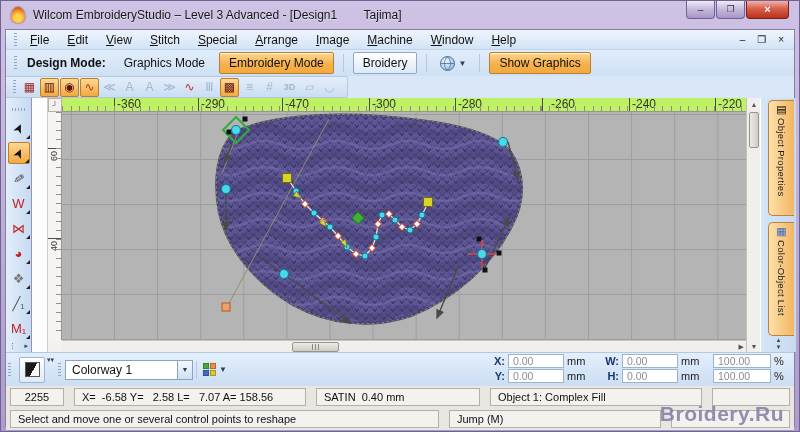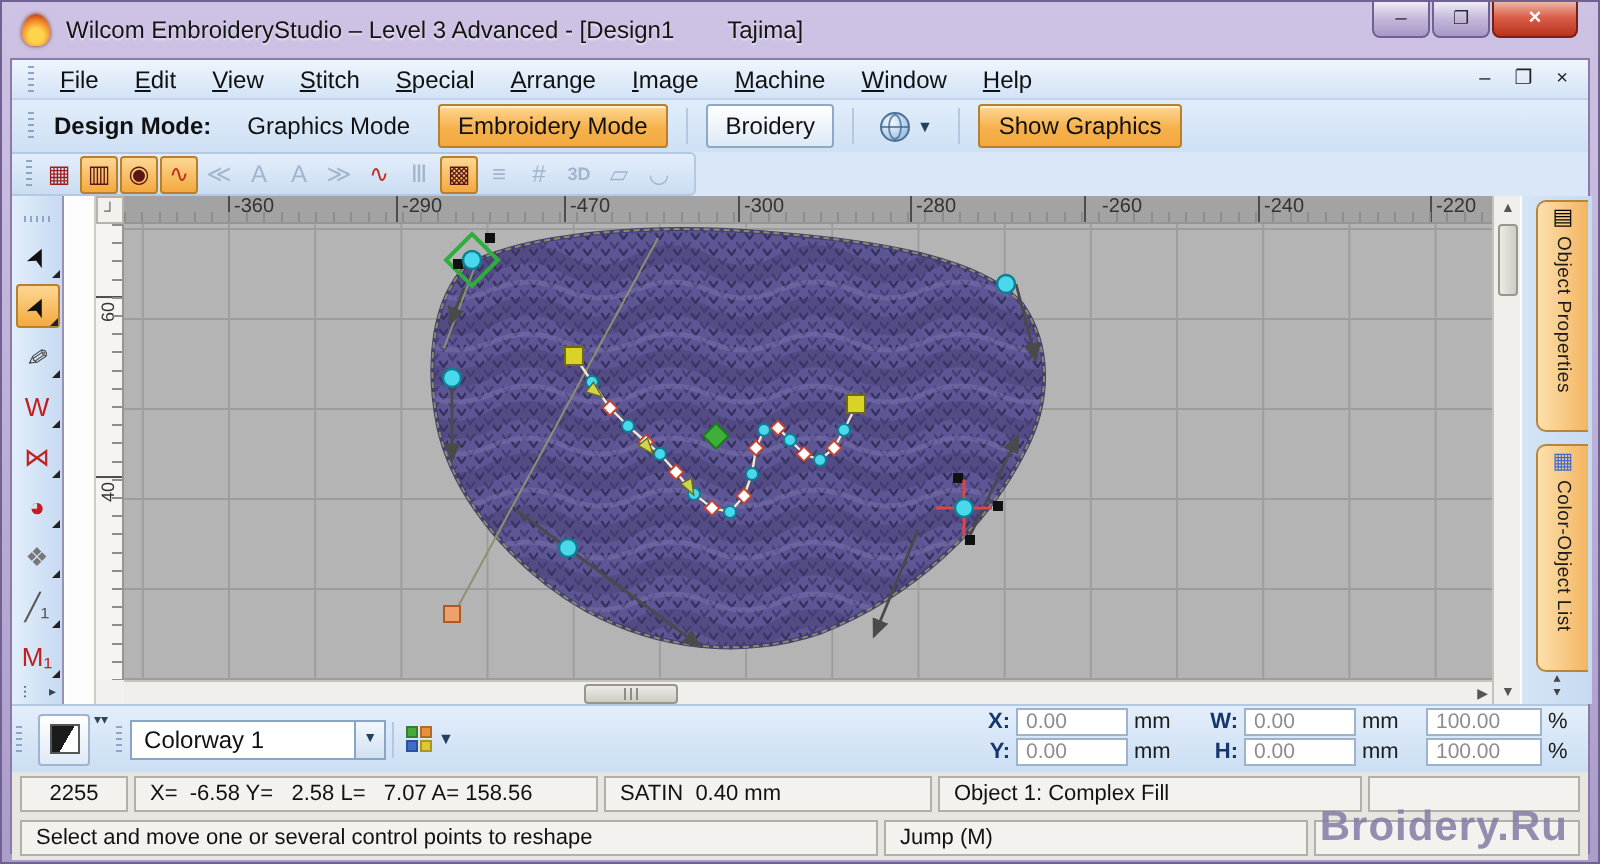--- a/index.html
+++ b/index.html
@@ -63,21 +63,21 @@
   .tool{width:22px;height:22px;display:flex;align-items:center;justify-content:center;font-size:13px;position:relative;cursor:default;}
   .tool.sel{background:linear-gradient(#fdd794,#f3a93f);border:1px solid #b87f2c;border-radius:2px;}
   .tool::after{content:"";position:absolute;right:0;bottom:0;border-left:4px solid transparent;border-bottom:4px solid #222;}
   .tool .g{line-height:1;display:block;}
   .toolcol .bexp{margin-top:auto;margin-bottom:2px;font-size:7px;color:#345;width:100%;display:flex;justify-content:space-between;padding:0 3px;}
 
   .wgap{position:absolute;left:27px;top:0;width:15px;height:254px;background:#fdfdfd;border-right:1px solid #cfcdc8;}
   .corner{position:absolute;left:42px;top:0;width:14px;height:14px;background:#f2f1ee;border:1px solid #b5b2ac;font-size:8px;color:#666;display:flex;align-items:center;justify-content:center;}
   .corner2{position:absolute;left:42px;top:242px;width:14px;height:12px;background:#f2f1ee;}
 
-  .hruler{position:absolute;left:56px;top:0;width:684px;height:14px;background:#a3a3a3;border-bottom:1px solid #98958f;font-size:10px;color:#333;overflow:hidden;}
+  .hruler{position:absolute;left:56px;top:0;width:684px;height:14px;background:#bef264;border-bottom:1px solid #98958f;font-size:12px;color:#333;overflow:hidden;}
   .hruler::after{content:"";position:absolute;left:0;right:0;bottom:0;height:5px;
     background:repeating-linear-gradient(90deg,#8f8d88 0 1px,transparent 1px 8.7px);}
   .hruler .rlabel{position:absolute;top:0;height:14px;border-left:1px solid #4c4c4c;padding-left:2px;line-height:12px;}
   .vruler{position:absolute;left:42px;top:14px;width:14px;height:228px;background:#f5f4f1;border-right:1px solid #98958f;overflow:hidden;}
   .vruler::after{content:"";position:absolute;top:0;bottom:0;right:0;width:5px;
     background:repeating-linear-gradient(180deg,#8f8d88 0 1px,transparent 1px 9.1px);}
   .vruler .rlabel{position:absolute;left:0;width:14px;font-size:9px;color:#333;writing-mode:vertical-rl;transform:rotate(180deg);border-bottom:1px solid #4c4c4c;padding-bottom:2px;line-height:12px;}
 
   .canvas{position:absolute;left:56px;top:14px;width:684px;height:228px;background-color:#b4b4b4;
     background-image:linear-gradient(90deg,#9d9d9d 1px,transparent 1px),linear-gradient(#9d9d9d 1px,transparent 1px);
@@ -110,21 +110,21 @@
   .threads{display:grid;grid-template-columns:6px 6px;grid-auto-rows:6px;gap:1px;margin:0 3px;}
   .threads span{display:block;border:1px solid rgba(0,0,0,.25);}
   .xywh{position:absolute;right:6px;top:1px;display:grid;
     grid-template-columns:14px 56px 20px 10px 16px 56px 20px 6px 58px 14px;gap:1px 3px;align-items:center;font-size:11px;}
   .xywh .lbl{color:#16366e;font-weight:bold;text-align:right;}
   .numfield{height:14px;background:#fff;border:1px solid #9db3cc;color:#8d8d8d;font-size:10.5px;display:flex;align-items:center;padding-left:4px;}
   .unit{color:#1c1c1c;}
   .xgrip{position:absolute;right:278px;top:5px;width:3px;height:22px;background:repeating-linear-gradient(180deg,#8ea6c6 0 1px,transparent 1px 3px);}
 
   
-  .status1,.status2{position:absolute;left:0;right:0;height:22px;background:#e8e6e1;display:flex;gap:3px;padding:2px 4px 1px 4px;font-size:11px;color:#111;}
+  .status1,.status2{position:absolute;left:0;right:0;height:22px;background:#e8e6e1;display:flex;gap:10px;padding:2px 4px 1px 4px;font-size:11px;color:#111;}
   .status1{top:356px;}
   .status2{top:378px;}
   .seg{border:1px solid #b3b0aa;background:#f4f2ef;display:flex;align-items:center;padding:0 7px;height:18px;white-space:pre;overflow:hidden;}
   .seg.center{justify-content:center;}
   .fill{flex:1;}
   .watermark{position:absolute;right:10px;bottom:0px;font-size:21px;font-weight:bold;color:rgba(132,122,164,.85);letter-spacing:.5px;pointer-events:none;}
 </style>
 </head>
 <body>
 

